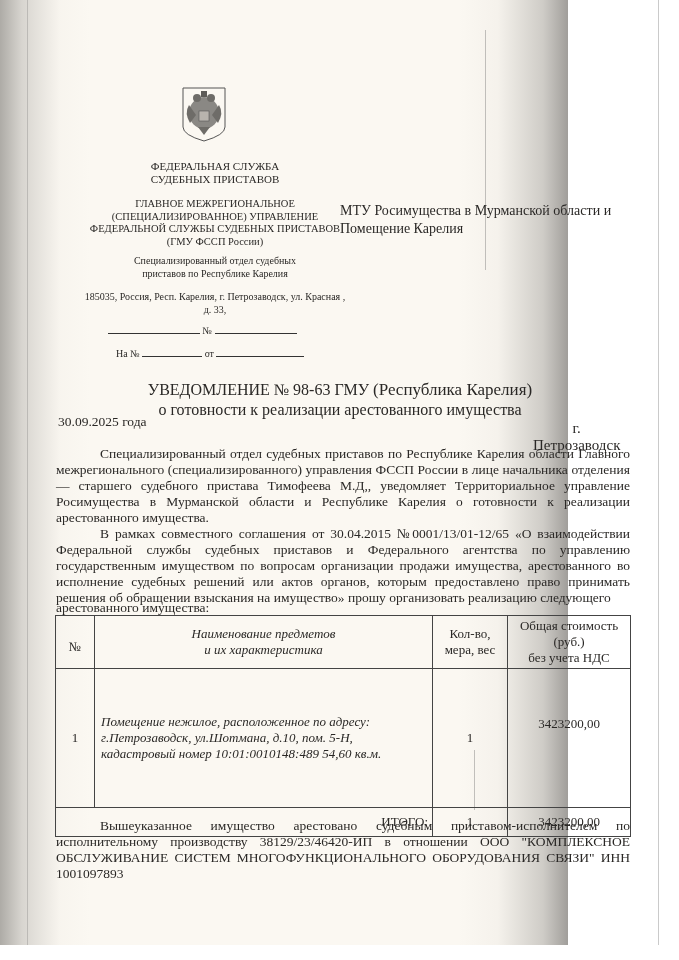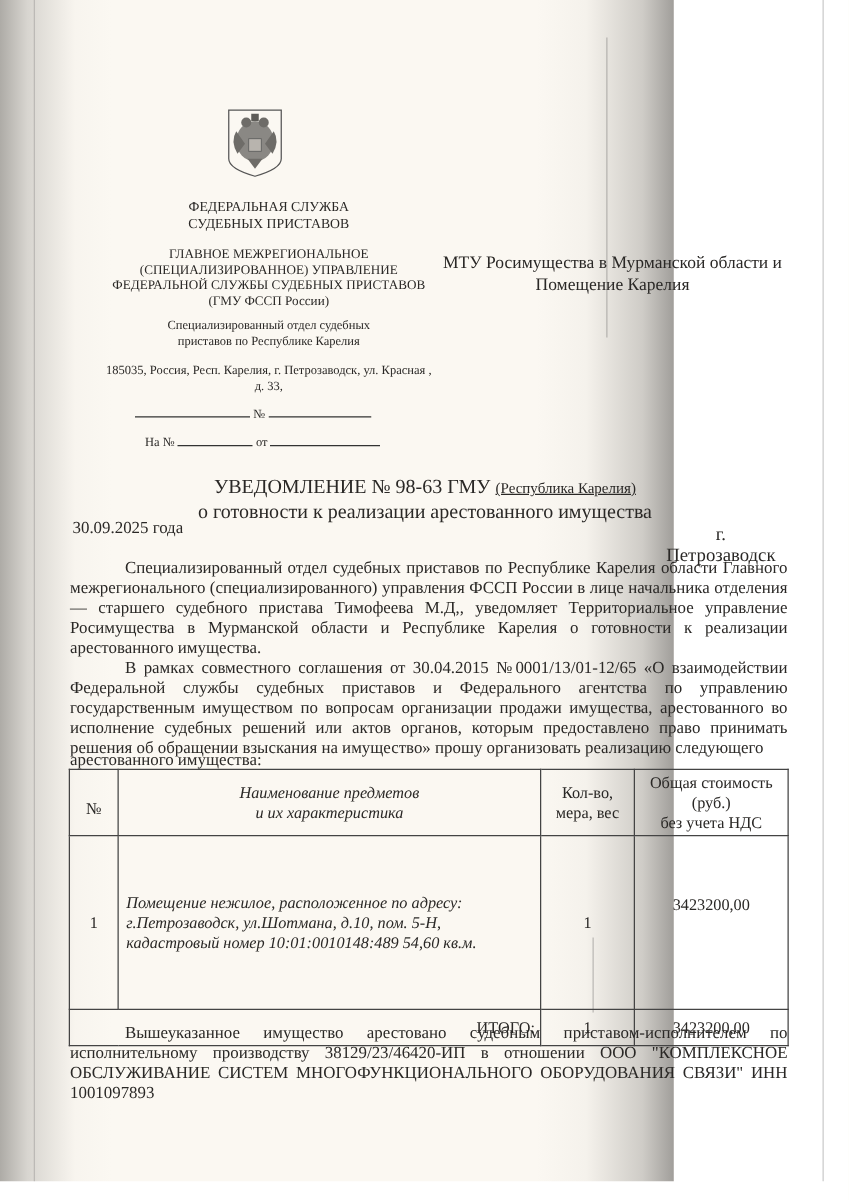--- a/index.html
+++ b/index.html
@@ -8,40 +8,41 @@
     background: #ffffff;
     font-family: "Liberation Serif", "DejaVu Serif", serif;
     color: #2a2826;
   }
   .paper {
     position: absolute; left: 0; top: 0; width: 539px; height: 945px;
     background:
       linear-gradient(to right, rgba(110,108,104,0.55) 0px, rgba(150,148,144,0.35) 22px, rgba(220,216,208,0.10) 60px, rgba(255,255,255,0) 90px),
       linear-gradient(to left, rgba(100,98,96,0.6) 0px, rgba(140,138,134,0.4) 25px, rgba(210,206,200,0.15) 70px, rgba(255,255,255,0) 110px),
       #fbf8f2;
+    padding-left: 29px;
   }
   .fold-line { position: absolute; width: 1px; background: rgba(90,90,90,0.35); }
   .abs { position: absolute; text-align: center; }
 
   
   .lh { position: absolute; left: 60px; width: 310px; text-align: center; font-size: 10.5px; line-height: 12.5px; }
   .emblem { position: absolute; left: 180px; top: 85px; width: 48px; height: 58px; }
   .lh-title { top: 160px; font-size: 11px; line-height: 13px; }
   .lh-dept { top: 198px; }
   .lh-sub { top: 255px; font-size: 10px; }
   .lh-addr { top: 291px; font-size: 10px; }
   .blank-row { position: absolute; font-size: 10px; }
   .uline { display: inline-block; border-bottom: 1px solid #333; height: 10px; vertical-align: baseline; }
 
   
-  .addr { position: absolute; left: 340px; width: 300px; text-align: center; font-size: 14px; line-height: 18px; }
+  .addr { position: absolute; left: 340px; width: 300px; font-size: 14px; line-height: 18px; }
 
   
   .title { position: absolute; left: 40px; width: 600px; text-align: center; font-size: 16px; line-height: 20px; }
-  .title .small { font-size: 12px; text-decoration: underline; }
+  .title .small { font-size: 17px; }
 
   .body-text { position: absolute; left: 56px; width: 574px; font-size: 13.5px; line-height: 16px; text-align: justify; }
   .indent { text-indent: 44px; }
 
   table.items {
     position: absolute; left: 55px; top: 615px; width: 576px;
     border-collapse: collapse; font-size: 13px; line-height: 16px;
   }
   table.items td { border: 1.5px solid #444; vertical-align: middle; padding: 2px 4px; }
   .c-num { width: 30px; text-align: center; }

